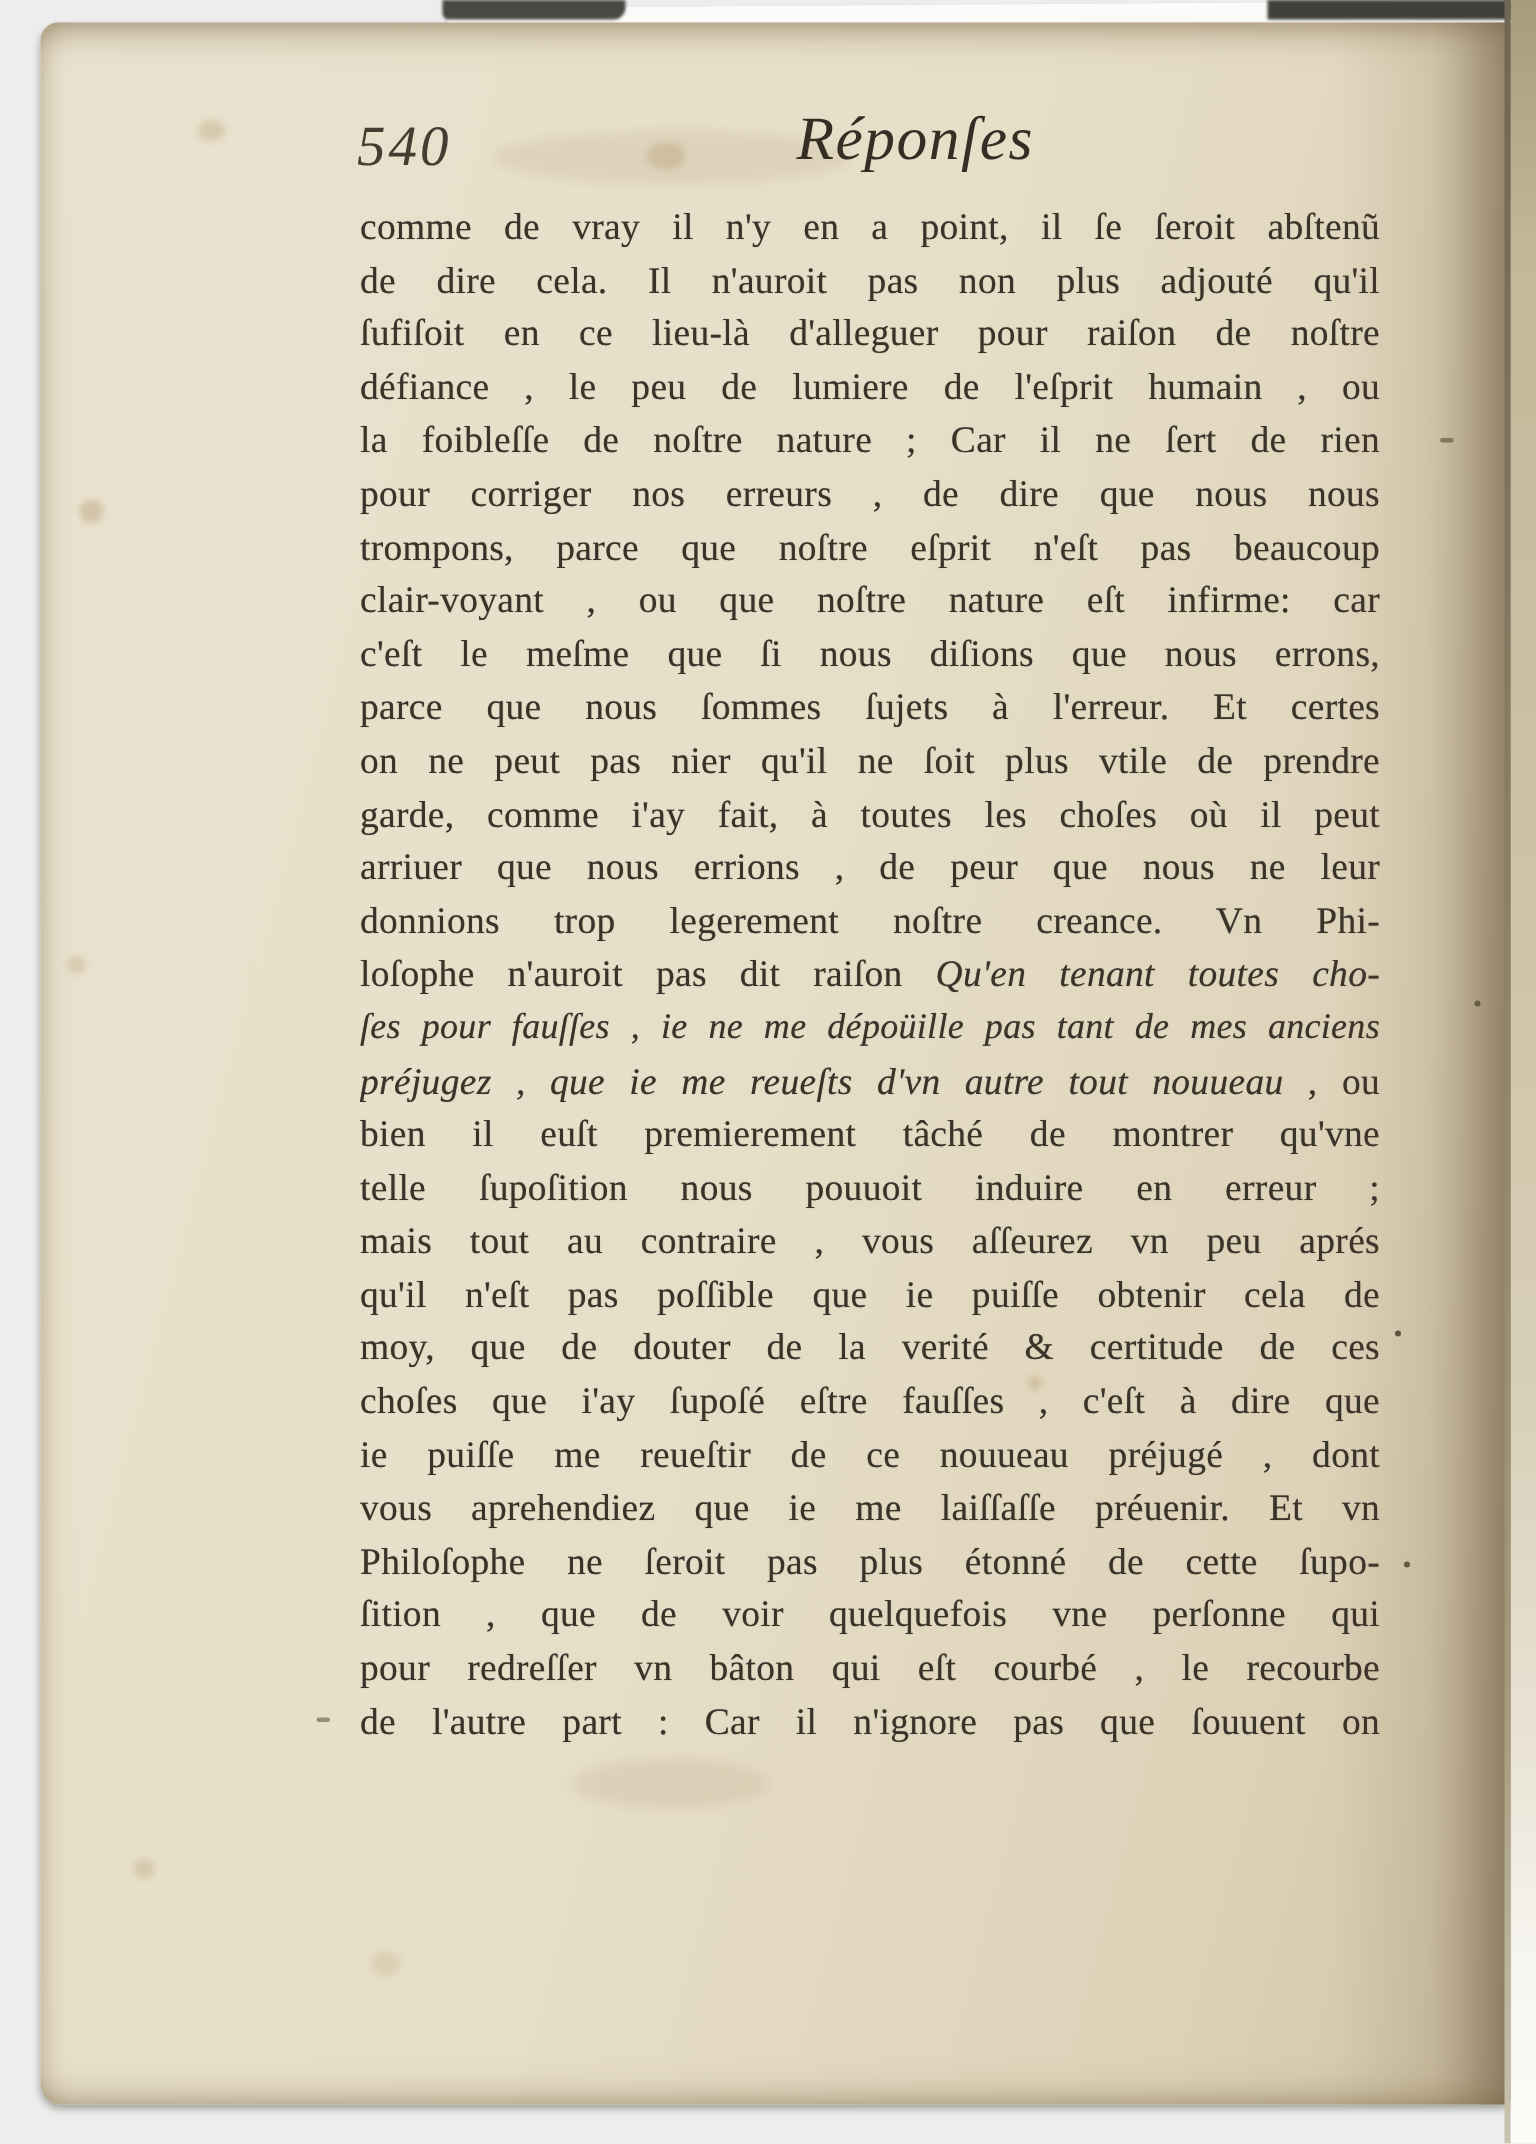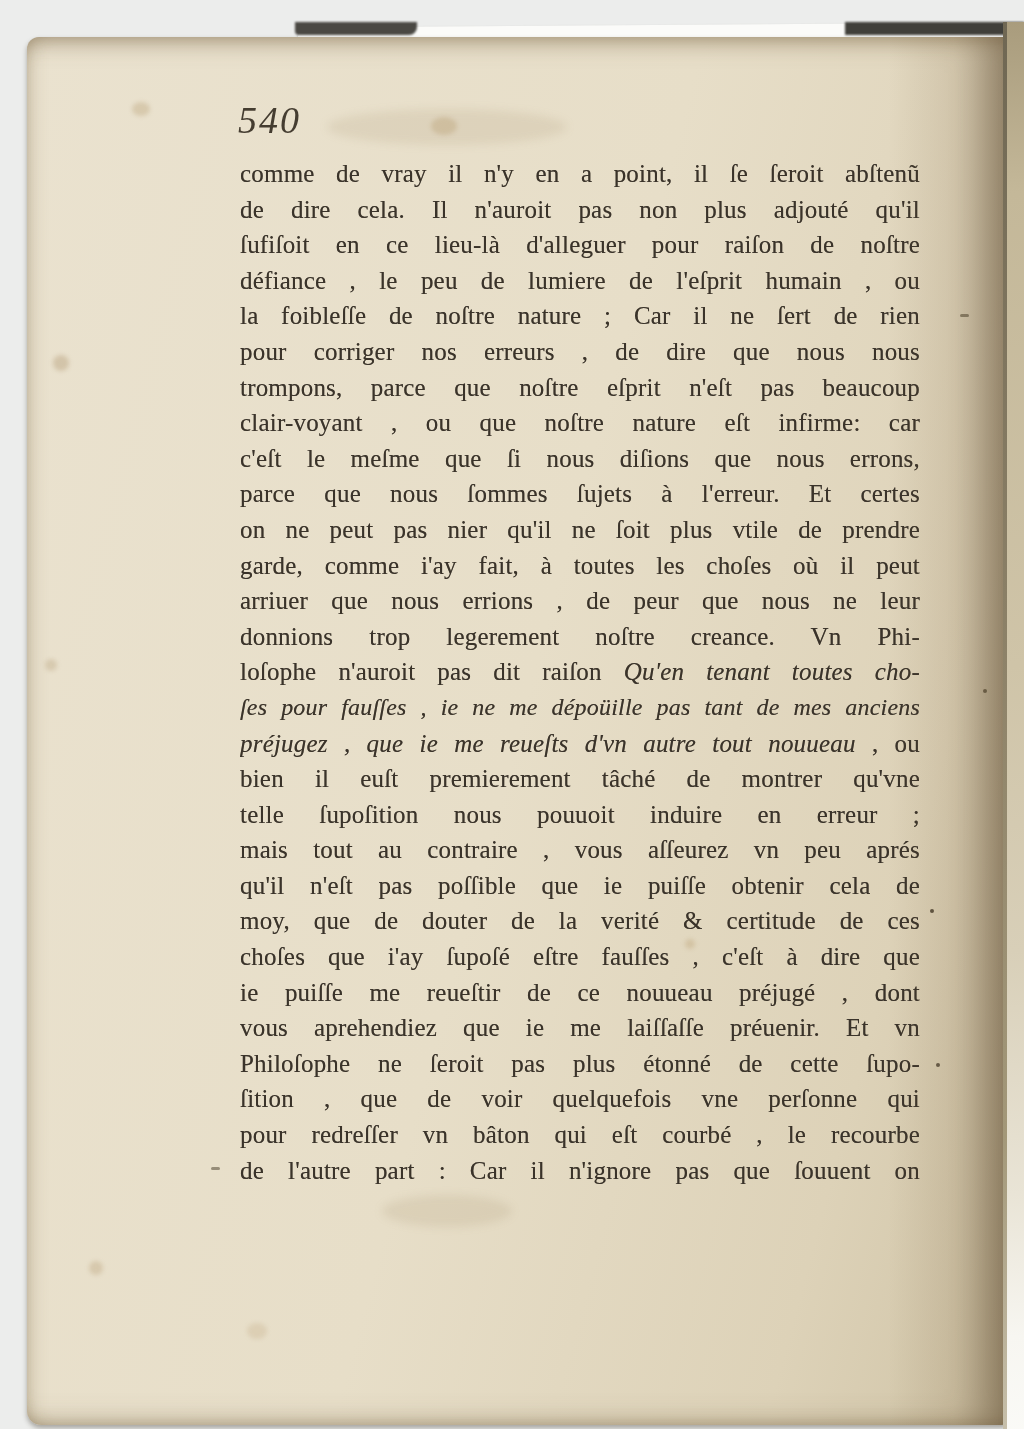--- a/index.html
+++ b/index.html
@@ -3,21 +3,21 @@
 <meta charset="utf-8">
 <style>
   html,body{margin:0;padding:0;}
   body{
     width:1024px;height:1429px;
     background:#ecedec;
     position:relative;
     overflow:hidden;
     font-family:"Liberation Serif","DejaVu Serif",serif;
   }
-  .scene{position:absolute;inset:0;margin-top:22px;}
+  .scene{position:absolute;inset:0;}
   
   .leaf-top{
     position:absolute;left:298px;top:3px;width:726px;height:44px;
     background:#fbfbf9;
     border-radius:10px 0 0 16px;
     transform:rotate(-0.4deg);
     box-shadow:0 1px 2px rgba(90,85,70,.35);
   }
   .top-dark{position:absolute;top:0;height:13px;filter:blur(1.2px);}
   .top-dark-left{left:295px;width:122px;background:#4a4843;border-radius:0 0 8px 4px;}
@@ -101,20 +101,21 @@
     <div class="spot" style="left:62px;top:1224px;width:14px;height:14px;background:rgba(165,135,88,.26);"></div>
     <div class="spot" style="left:220px;top:1286px;width:20px;height:16px;background:rgba(170,140,90,.18);"></div>
     <div class="spot" style="left:658px;top:902px;width:10px;height:10px;background:rgba(180,150,100,.30);"></div>
     <div class="speck" style="left:903px;top:872px;width:4px;height:4px;background:rgba(60,50,35,.8);"></div>
     <div class="speck" style="left:909px;top:1026px;width:4px;height:4px;background:rgba(60,50,35,.75);"></div>
     <div class="speck" style="left:956px;top:652px;width:4px;height:4px;background:rgba(70,60,40,.7);"></div>
     <div class="dash" style="left:933px;top:277px;width:9px;height:3px;background:rgba(70,60,40,.55);"></div>
     <div class="dash" style="left:184px;top:1130px;width:9px;height:3px;background:rgba(70,60,40,.5);"></div>
 
     <div class="folio" style="left:211px;top:61px;">540</div>
+    <div class="running-title" style="left:504px;top:53px;">Réponſes</div>
 
     <div class="textblock" style="left:213px;top:119px;">
         <div class="line"><span>comme de vray il n'y en a point, il ſe ſeroit abſtenũ</span></div>
         <div class="line"><span>de dire cela. Il n'auroit pas non plus adjouté qu'il</span></div>
         <div class="line"><span>ſufiſoit en ce lieu-là d'alleguer pour raiſon de noſtre</span></div>
         <div class="line"><span>défiance , le peu de lumiere de l'eſprit humain , ou</span></div>
         <div class="line"><span>la foibleſſe de noſtre nature ; Car il ne ſert de rien</span></div>
         <div class="line"><span>pour corriger nos erreurs , de dire que nous nous</span></div>
         <div class="line"><span>trompons, parce que noſtre eſprit n'eſt pas beaucoup</span></div>
         <div class="line"><span>clair-voyant , ou que noſtre nature eſt infirme: car</span></div>

